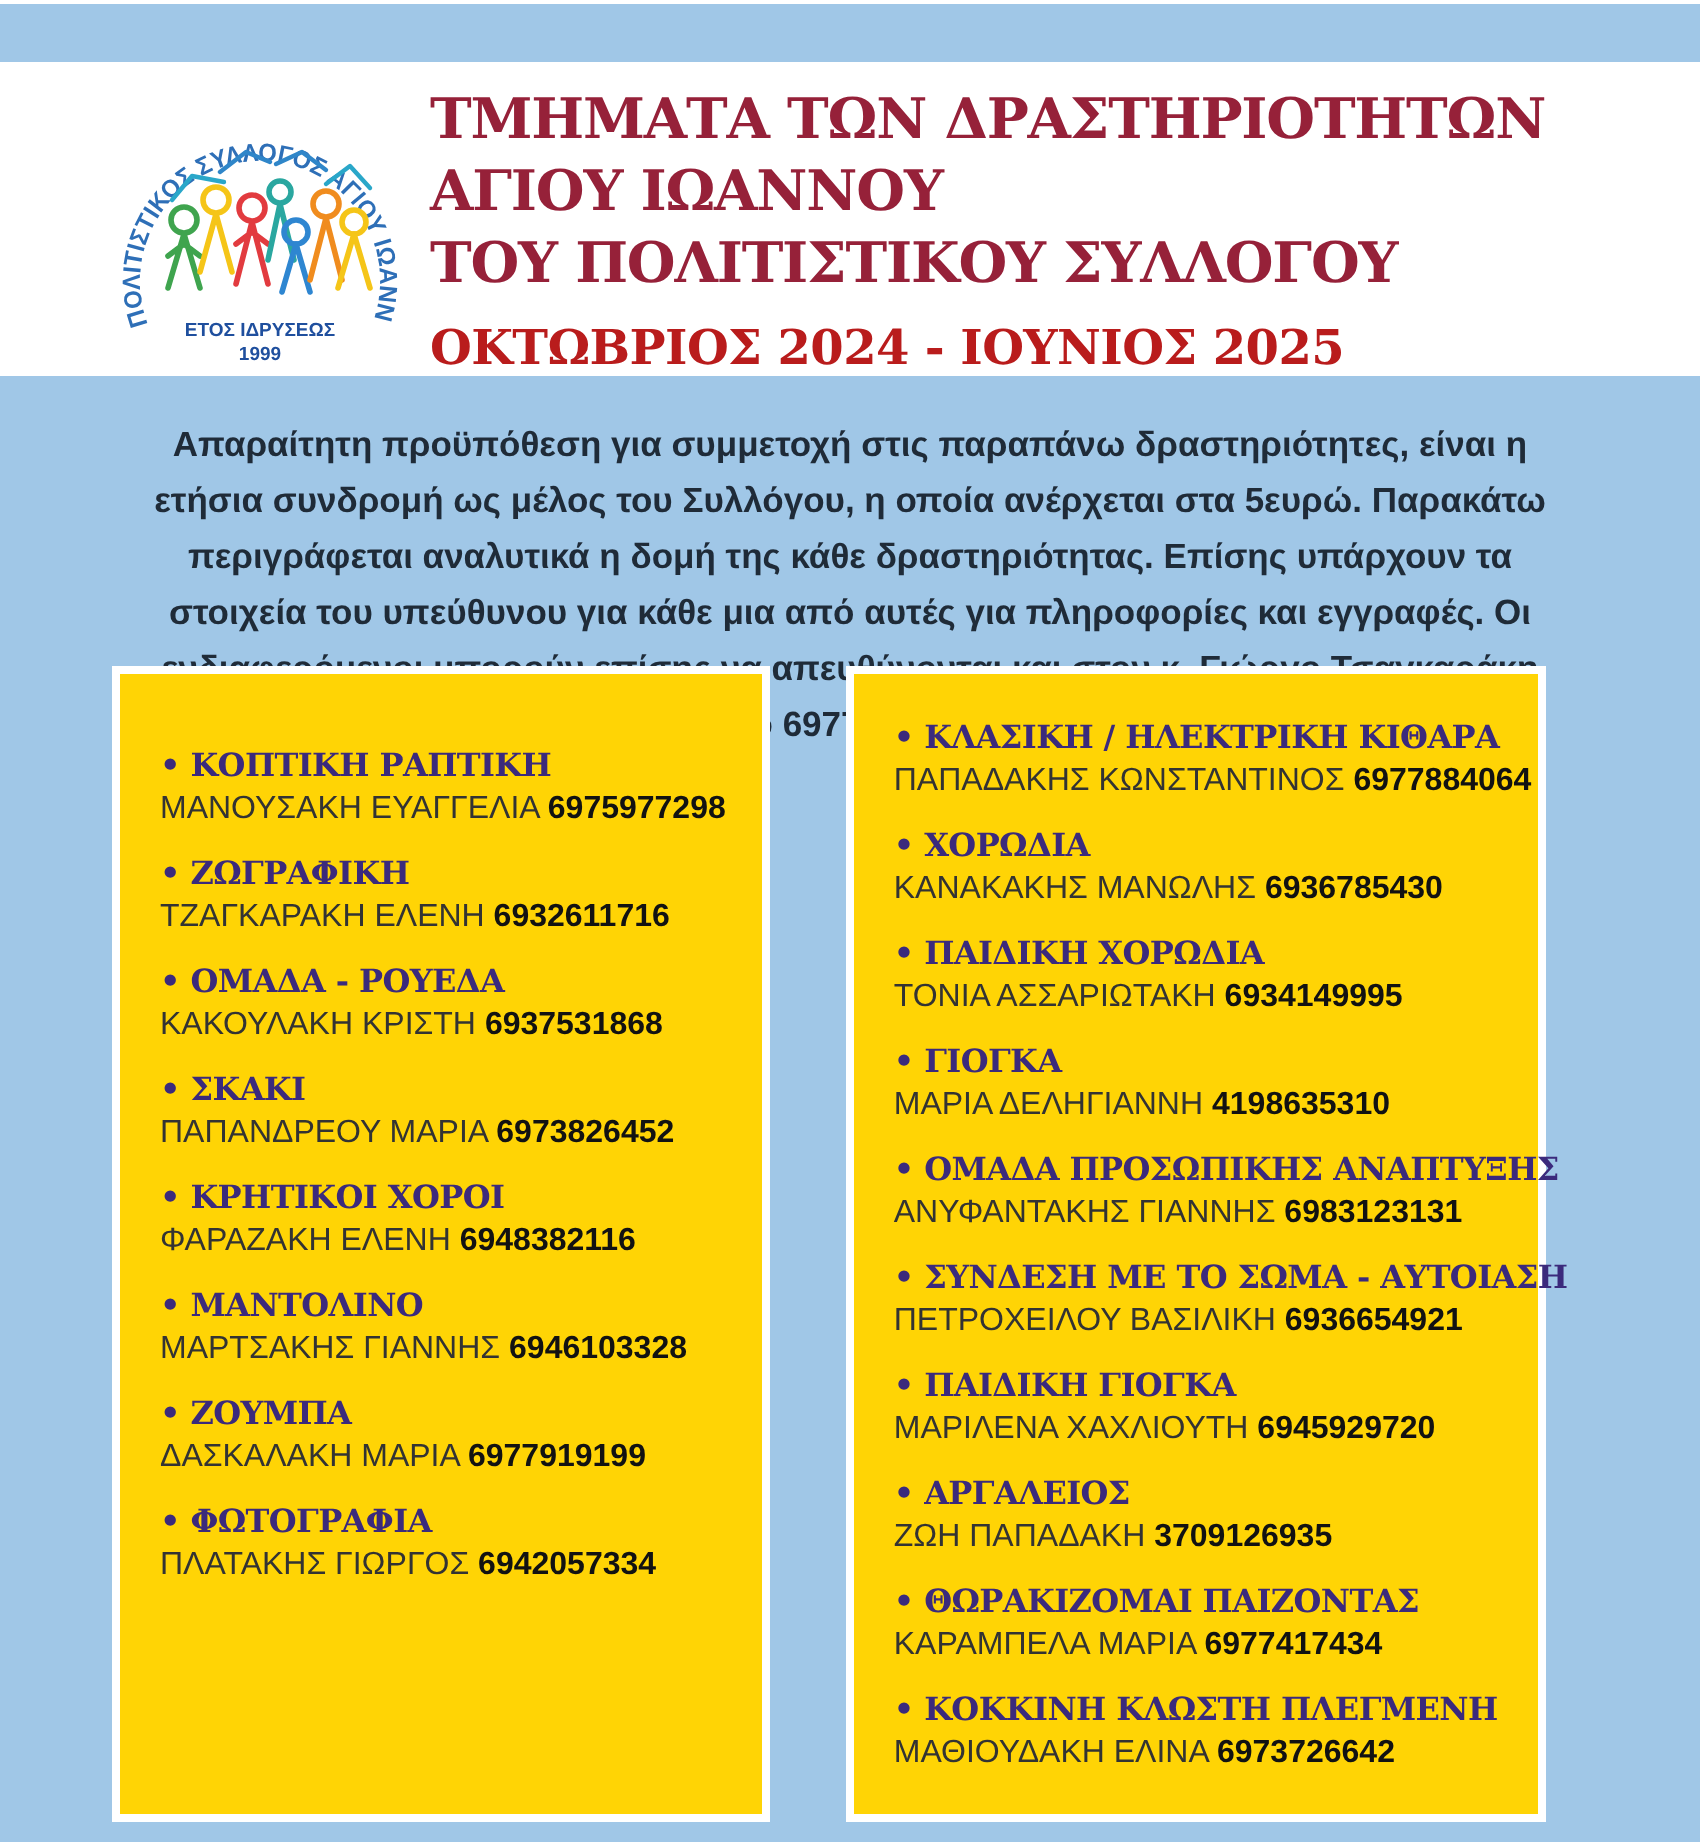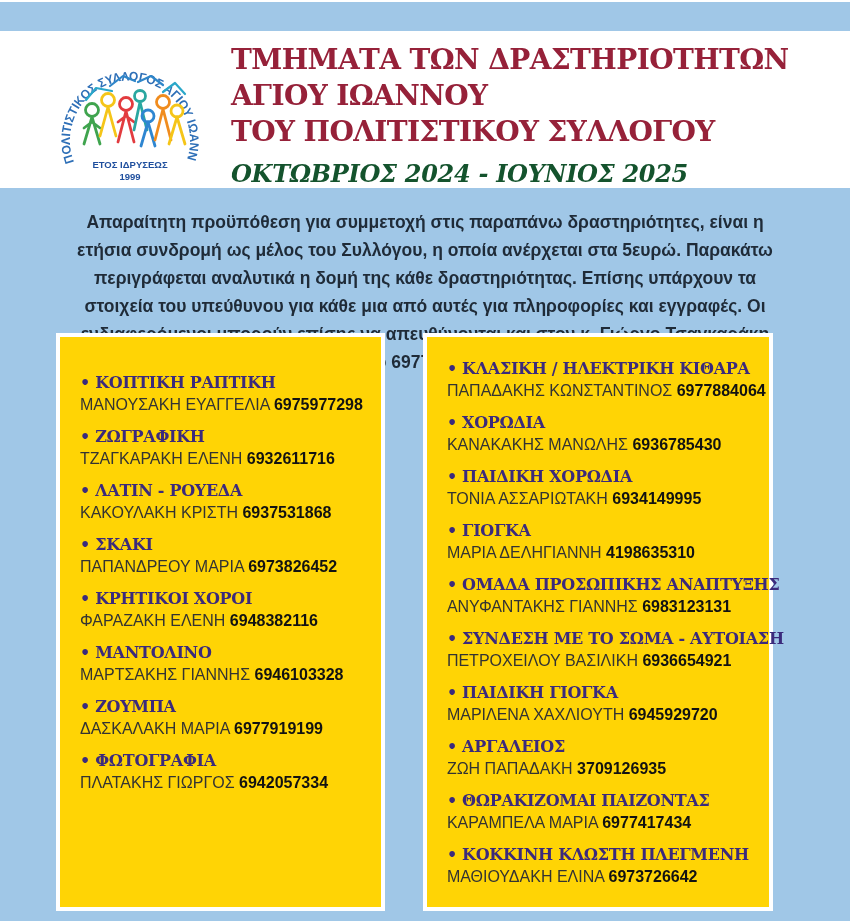--- a/index.html
+++ b/index.html
@@ -9,30 +9,30 @@
     font-family:"Liberation Sans", sans-serif;
   }
   .top-white-strip{position:absolute;left:0;top:0;width:100%;height:2px;background:#ffffff;}
   .header-band{position:absolute;left:0;top:31px;width:100%;height:157px;background:#ffffff;}
 
   
   .logo{position:absolute;left:50px;top:30px;width:160px;height:160px;}
   .logo svg{width:100%;height:100%;}
 
   
-  .titles{position:absolute;left:231px;top:42px;width:570px;}
+  .titles{position:absolute;left:215px;top:42px;width:570px;}
   .title-line{
     font-family:"DejaVu Serif", serif; font-weight:bold;
     font-size:28px; line-height:36px; letter-spacing:-0.6px;
     color:#962139; white-space:nowrap;
   }
   .subtitle{
     margin-top:9px;
     font-family:"DejaVu Serif", serif; font-weight:bold;
-    font-size:24px; letter-spacing:-0.3px; color:#14532d; white-space:nowrap;font-style:italic;
+    font-size:24px; letter-spacing:-0.3px; color:#b91c1c; white-space:nowrap;
   }
 
   
   .intro{
     position:absolute; left:75px; top:208px; width:700px;
     text-align:center; font-weight:bold; font-size:17.5px; line-height:1.6;
     color:#1F2B38;
   }
 
   
@@ -128,21 +128,21 @@
     <div class="panel left">
       <div class="entry">
         <div class="entry-title">• ΚΟΠΤΙΚΗ ΡΑΠΤΙΚΗ</div>
         <div class="entry-contact"><span>ΜΑΝΟΥΣΑΚΗ ΕΥΑΓΓΕΛΙΑ</span> <span class="phone">6975977298</span></div>
       </div>
       <div class="entry">
         <div class="entry-title">• ΖΩΓΡΑΦΙΚΗ</div>
         <div class="entry-contact"><span>ΤΖΑΓΚΑΡΑΚΗ ΕΛΕΝΗ</span> <span class="phone">6932611716</span></div>
       </div>
       <div class="entry">
-        <div class="entry-title">• ΛΑΤΙΝ - ΡΟΥΕΔΑ</div>
+        <div class="entry-title">• ΟΜΑΔΑ - ΡΟΥΕΔΑ</div>
         <div class="entry-contact"><span>ΚΑΚΟΥΛΑΚΗ ΚΡΙΣΤΗ</span> <span class="phone">6937531868</span></div>
       </div>
       <div class="entry">
         <div class="entry-title">• ΣΚΑΚΙ</div>
         <div class="entry-contact"><span>ΠΑΠΑΝΔΡΕΟΥ ΜΑΡΙΑ</span> <span class="phone">6973826452</span></div>
       </div>
       <div class="entry">
         <div class="entry-title">• ΚΡΗΤΙΚΟΙ ΧΟΡΟΙ</div>
         <div class="entry-contact"><span>ΦΑΡΑΖΑΚΗ ΕΛΕΝΗ</span> <span class="phone">6948382116</span></div>
       </div>

